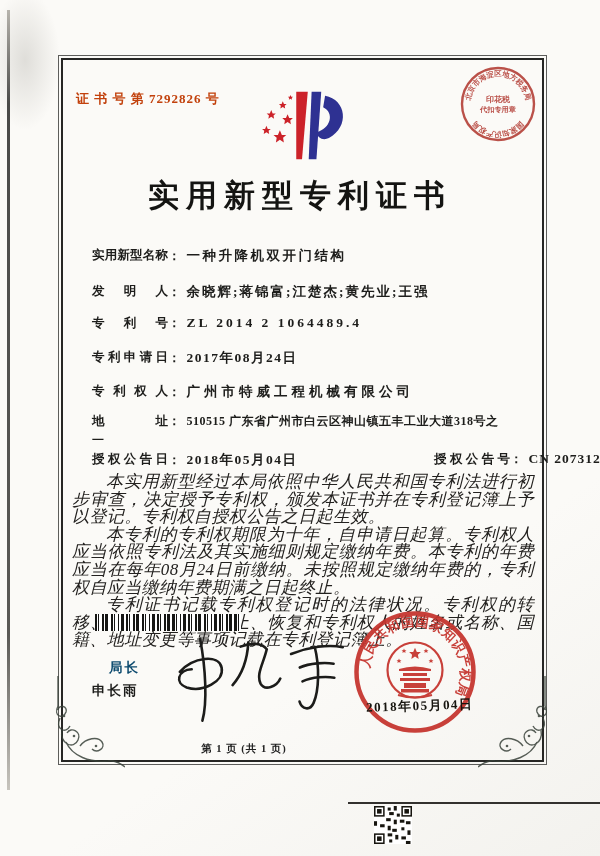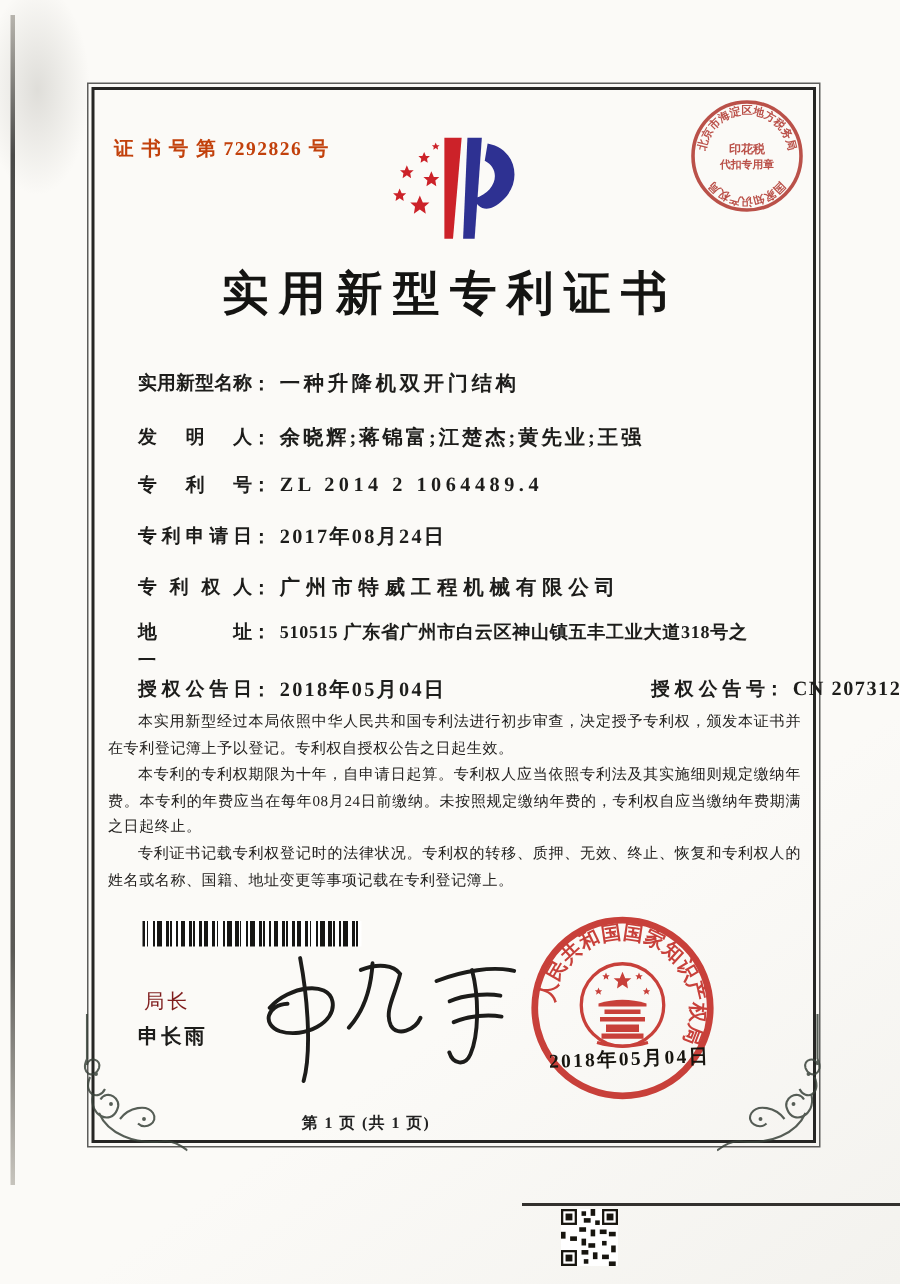--- a/index.html
+++ b/index.html
@@ -17,26 +17,26 @@
     color:#141412;letter-spacing:7px;}
   .frow{position:absolute;left:92px;font-size:12.5px;font-weight:bold;color:#1d1d1b;white-space:nowrap;}
   .flabel{display:inline-block;width:76px;text-align:justify;text-align-last:justify;vertical-align:top;}
   .fcolon{display:inline-block;margin-right:6px;}
   .fvalue{font-size:13.5px;letter-spacing:2.5px;}
   .num{letter-spacing:2px;}
   .addr-value{font-size:12px;letter-spacing:0.5px;}
   .addr-line2{position:absolute;left:92px;top:432px;font-size:12px;font-weight:bold;color:#1d1d1b;}
   .grant-right{position:absolute;left:342px;top:0;}
   .paras{position:absolute;left:72px;top:473px;width:462px;color:#23211f;}
-  .paras p{margin:0;font-size:10px;line-height:17.6px;text-indent:2em;
+  .paras p{margin:0;font-size:17px;line-height:17.6px;font-style:italic;text-indent:2em;
     text-align:justify;font-weight:500;letter-spacing:0.4px;}
   .barcode{position:absolute;left:95px;top:614px;width:146px;height:17px;
     background:repeating-linear-gradient(90deg,#161614 0 2px,#fff 2px 3px,#161614 3px 4px,#fff 4px 7px,
       #161614 7px 8.5px,#fff 8.5px 10px,#161614 10px 13px,#fff 13px 15.5px);}
-  .director{position:absolute;left:96px;top:659px;font-size:13.5px;font-weight:normal;color:#7f1d1d;letter-spacing:2px;}
+  .director{position:absolute;left:109px;top:659px;font-size:13.5px;font-weight:bold;color:#0c4a6e;letter-spacing:2px;}
   .director-name{position:absolute;left:92px;top:682px;font-size:13.5px;font-weight:bold;color:#1d1d1b;letter-spacing:2px;}
   .signature{position:absolute;left:158px;top:626px;transform:rotate(-3deg);}
   .tax-stamp{position:absolute;left:456px;top:62px;opacity:.88;}
   .logo{position:absolute;left:252px;top:88px;}
   .seal{position:absolute;left:349px;top:606px;opacity:.93;}
   .seal-date{position:absolute;left:366px;top:697px;font-size:13px;font-weight:bold;color:#17150f;
     letter-spacing:1.5px;transform:rotate(-2deg);}
   .page-footer{position:absolute;left:0;top:742px;width:488px;text-align:center;font-size:10.5px;
     font-weight:bold;color:#222;letter-spacing:1px;}
   .flourish{position:absolute;top:676px;}

